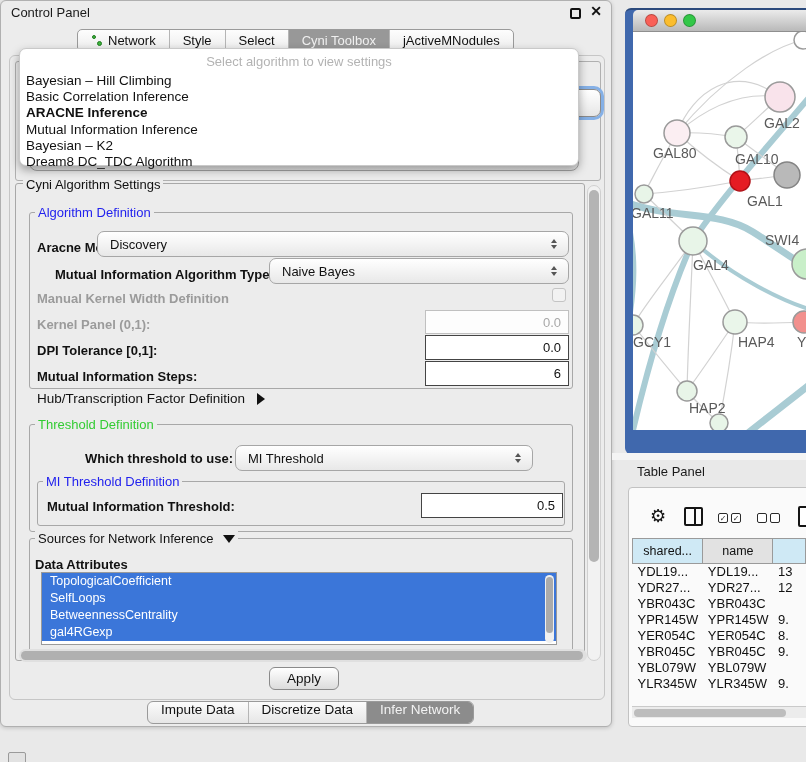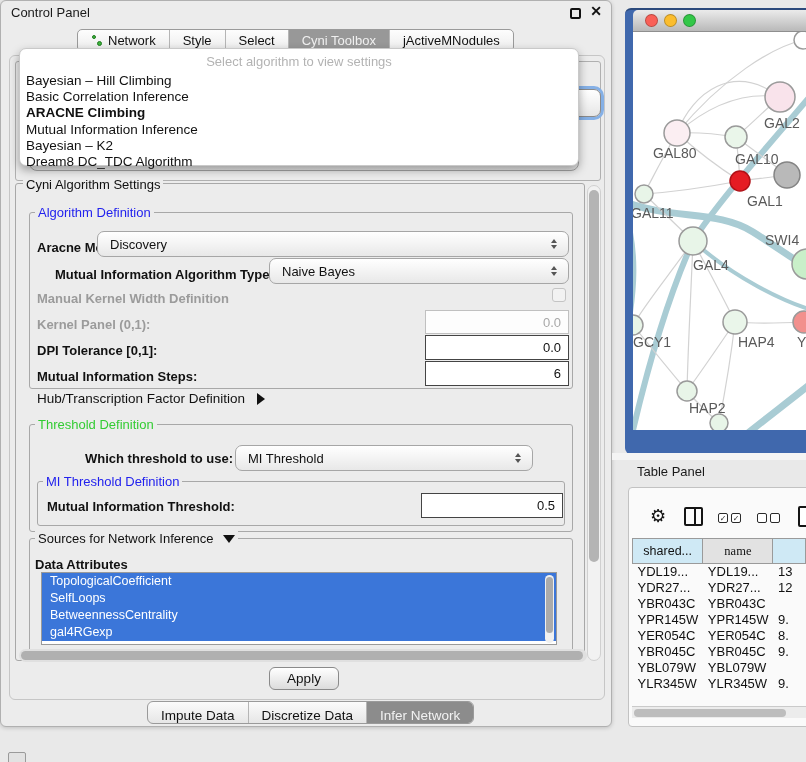--- a/index.html
+++ b/index.html
@@ -85,21 +85,21 @@
 
   .hscroll { left:18px; top:648px; width:568px; height:13px; background:#e0e0e0; border-radius:7px; }
   .hthumb { position:absolute; left:2px; top:2px; width:562px; height:9px; background:#b0b0b0; border-radius:5px; }
 
   .apply-btn { left:268px; top:666px; width:70px; height:23px; border:1px solid #8a8a8a; border-radius:6px;
                background:linear-gradient(#ffffff,#dcdcdc); font-size:13.5px; display:flex;
                align-items:center; justify-content:center; }
 
   .btabs { left:146px; top:700px; display:flex; border:1px solid #9a9a9a; border-radius:6px;
            overflow:hidden; height:23px; background:linear-gradient(#fbfbfb,#e6e6e6); }
-  .btab { display:flex; align-items:flex-end; padding:0 13px; font-size:13.5px; border-left:1px solid #b5b5b5; }
+  .btab { display:flex; align-items:flex-start; padding:0 13px; font-size:13.5px; border-left:1px solid #b5b5b5; }
   .btab:first-child { border-left:none; }
   .btab.sel { background:#8c8c8c; color:#f2f2f2; }
 
   .mini-ico { left:8px; top:752px; width:18px; height:14px; border:1px solid #9a9a9a; background:#e2e2e2; border-radius:2px; }
 
   
   .netframe { left:625px; top:8px; width:181px; height:446px; background:#4068ad;
               border-top:2px solid #2c4a7c; border-radius:6px 0 0 6px; }
   .nettitle { left:633px; top:10px; width:173px; height:22px; background:linear-gradient(#ebebeb,#b9b9b9);
               border-radius:5px 0 0 0; border-bottom:1px solid #8f8f8f; display:flex; align-items:center; gap:6px; padding-left:12px;}
@@ -115,21 +115,21 @@
   .cols-ico { left:684px; top:507px; width:19px; height:19px; border:2px solid #141414; border-radius:2px; }
   .cols-ico::after { content:""; position:absolute; left:50%; top:0; width:2px; height:100%; background:#141414; }
   .cb { display:inline-block; width:10px; height:10px; border:1.5px solid #2a2a2a; border-radius:2px;
         font-size:8px; line-height:9px; text-align:center; color:#2a2a2a; background:#fff; }
   .cb-pair { position:absolute; display:flex; gap:3px; }
   .doc-ico { left:798px; top:506px; width:16px; height:21px; border:2px solid #141414; border-radius:2px; background:#fff; }
 
   table.grid { position:absolute; left:632px; top:538px; border-collapse:collapse; table-layout:fixed; }
   table.grid th { height:25px; border:1px solid #9a9a9a; font-size:12.5px; font-weight:normal; text-align:center; }
   table.grid th.blue { background:#cfe9f5;margin-top:11px; }
-  table.grid th.gray { background:#e2e2e2;font-family:Liberation Serif, serif; }
+  table.grid th.gray { background:#e2e2e2; }
   table.grid td { height:16px; font-size:13px; padding:0 2px 0 5px; white-space:nowrap; overflow:hidden; }
   .tp-hscroll { left:632px; top:706px; width:174px; height:12px; background:#ececec; border-top:1px solid #cacaca; }
   .tp-hthumb { position:absolute; left:2px; top:2px; width:152px; height:8px; background:#bdbdbd; border-radius:4px; }
   .strip { left:612px; top:453px; width:194px; height:7px; background:#f4f4f4; }
 </style>
 </head>
 <body>
 
 <div class="abs cp-win">
   <div class="abs cp-title">Control Panel</div>
@@ -164,21 +164,21 @@
   <div class="abs focus-combo"></div>
   <div class="abs ghost-combo">
     <span>galFiltered.sif default node</span>
   </div>
 
   <div class="abs popup">
     <div class="popup-prompt">Select algorithm to view settings</div>
     <div style="margin-top:4px;">
       <div class="popup-item">Bayesian – Hill Climbing</div>
       <div class="popup-item">Basic Correlation Inference</div>
-      <div class="popup-item bold">ARACNE Climbing</div>
+      <div class="popup-item bold">ARACNE Inference</div>
       <div class="popup-item">Mutual Information Inference</div>
       <div class="popup-item">Bayesian – K2</div>
       <div class="popup-item">Dream8 DC_TDC Algorithm</div>
     </div>
   </div>
 
   <span class="legend" style="left:22px; top:176px;">Cyni Algorithm Settings</span>
   <div class="abs group" style="left:14px; top:182px; width:570px; height:478px;"></div>
 
   <div class="abs vscroll">

